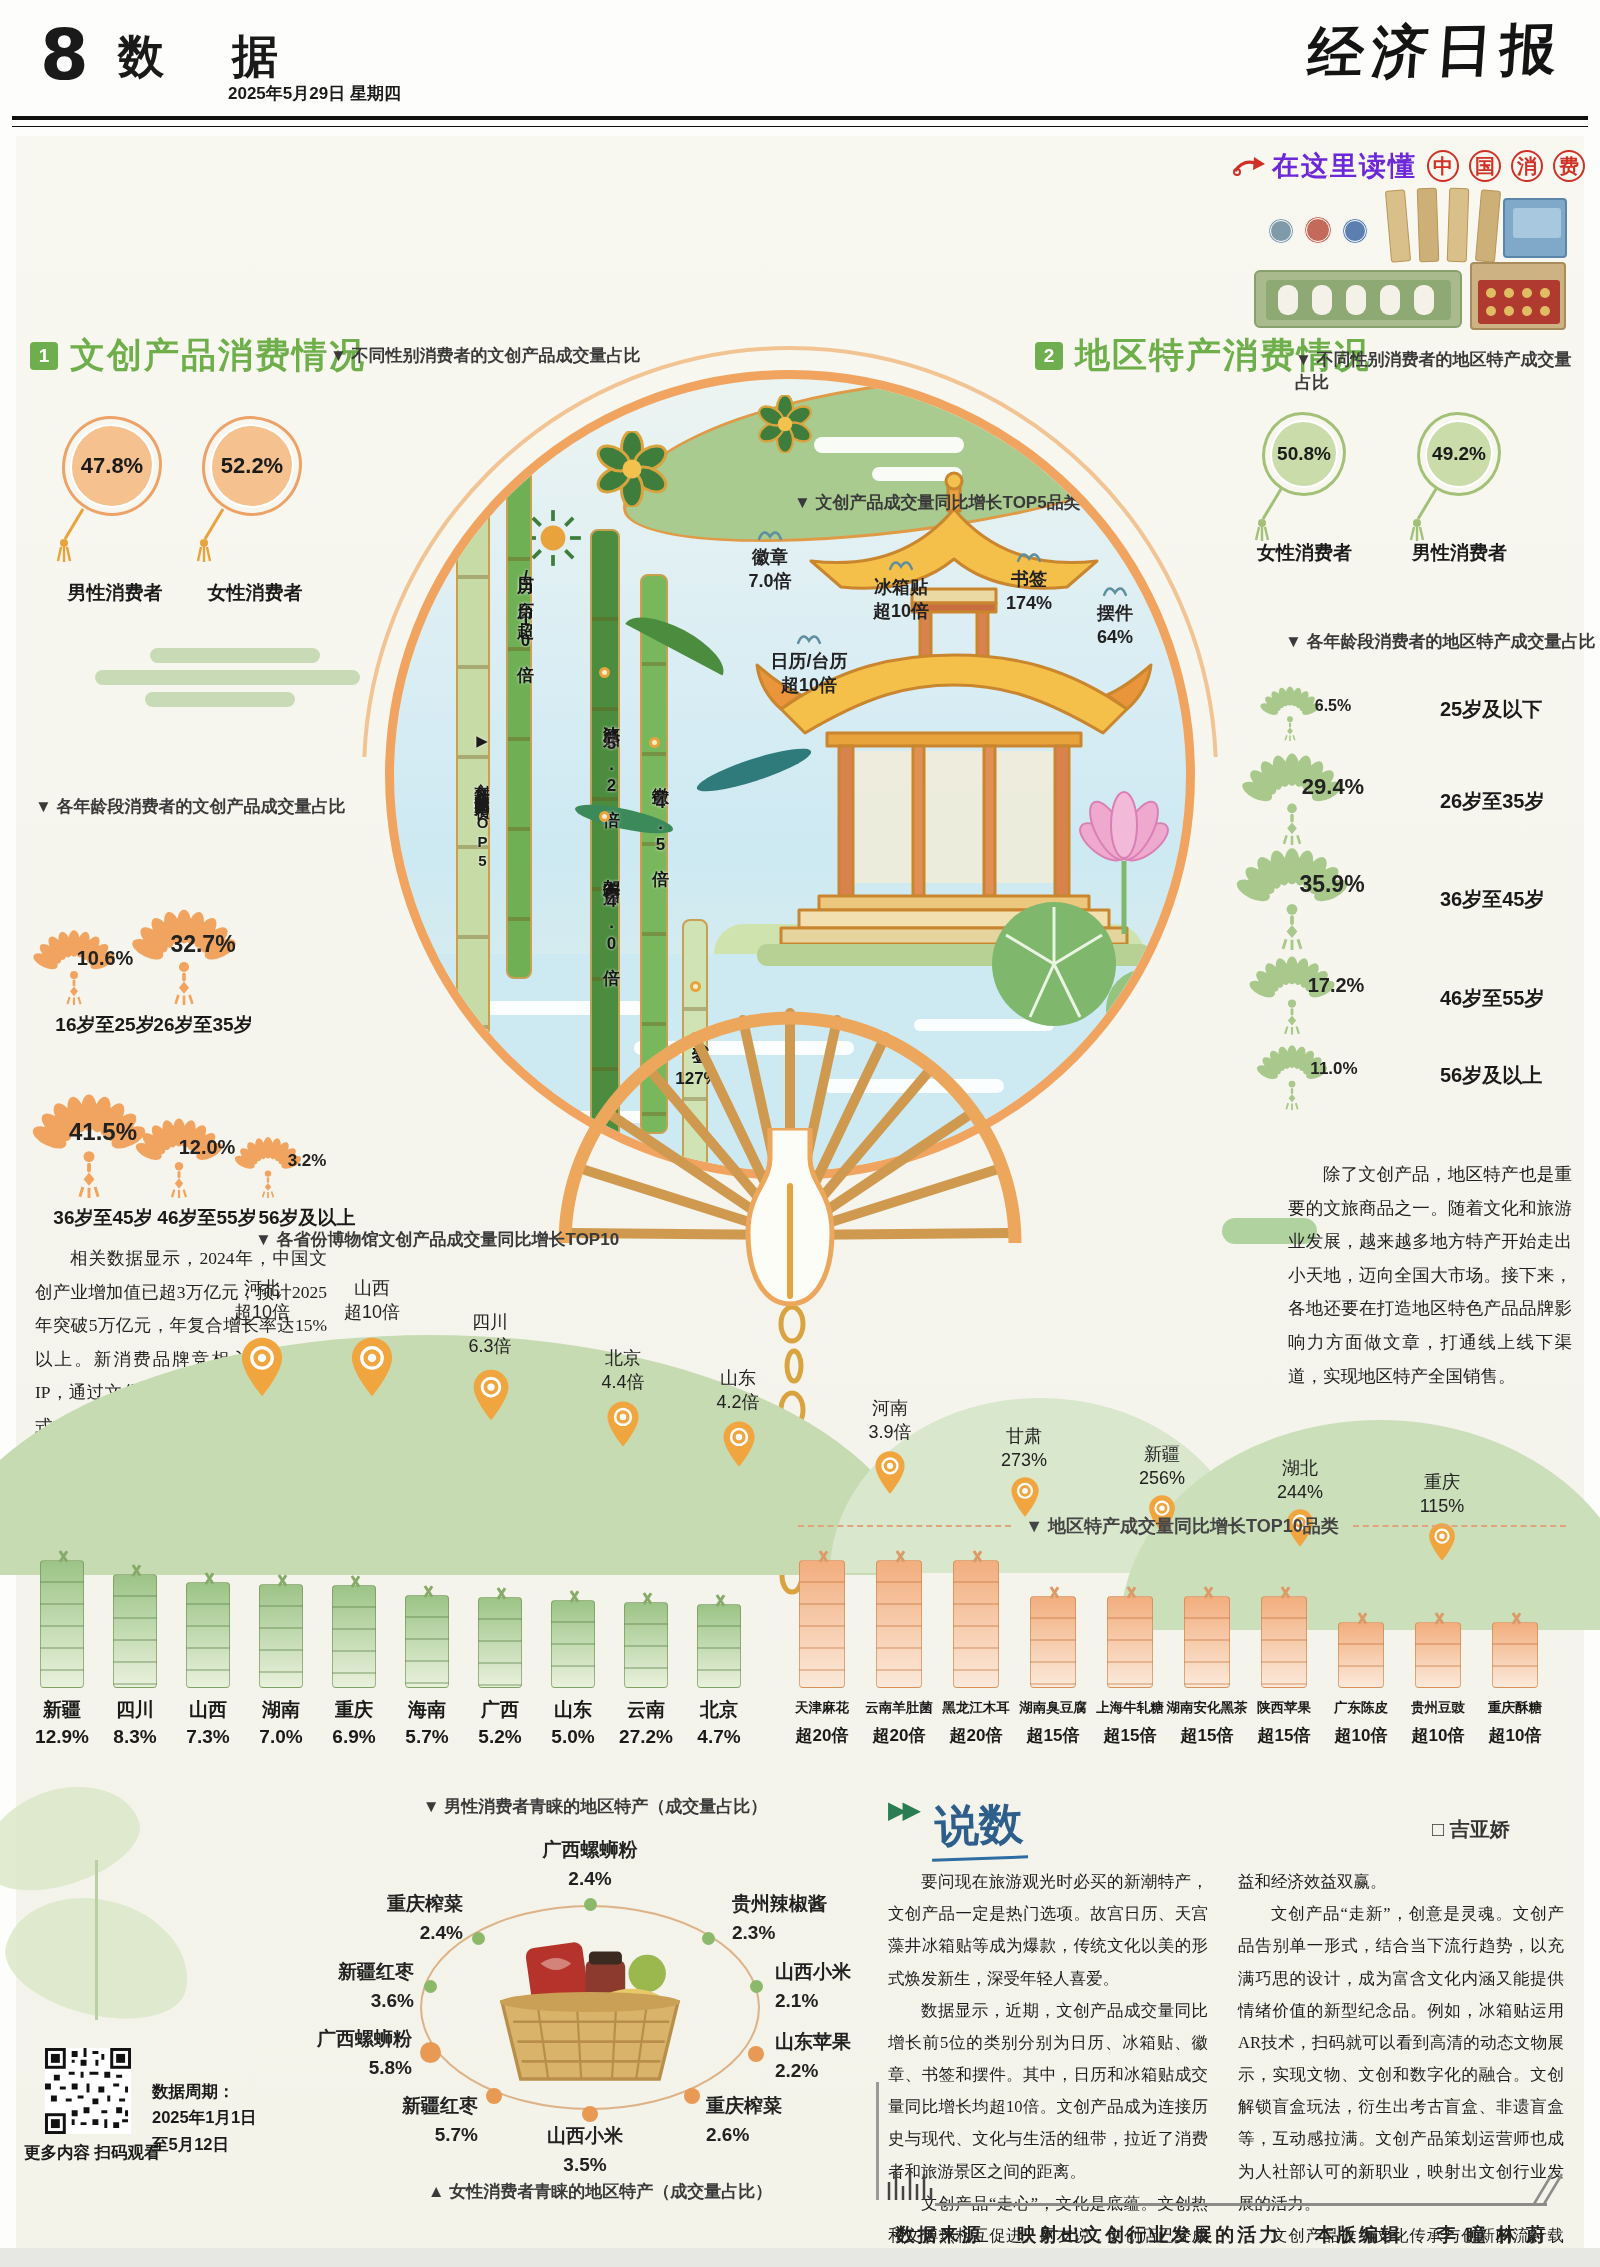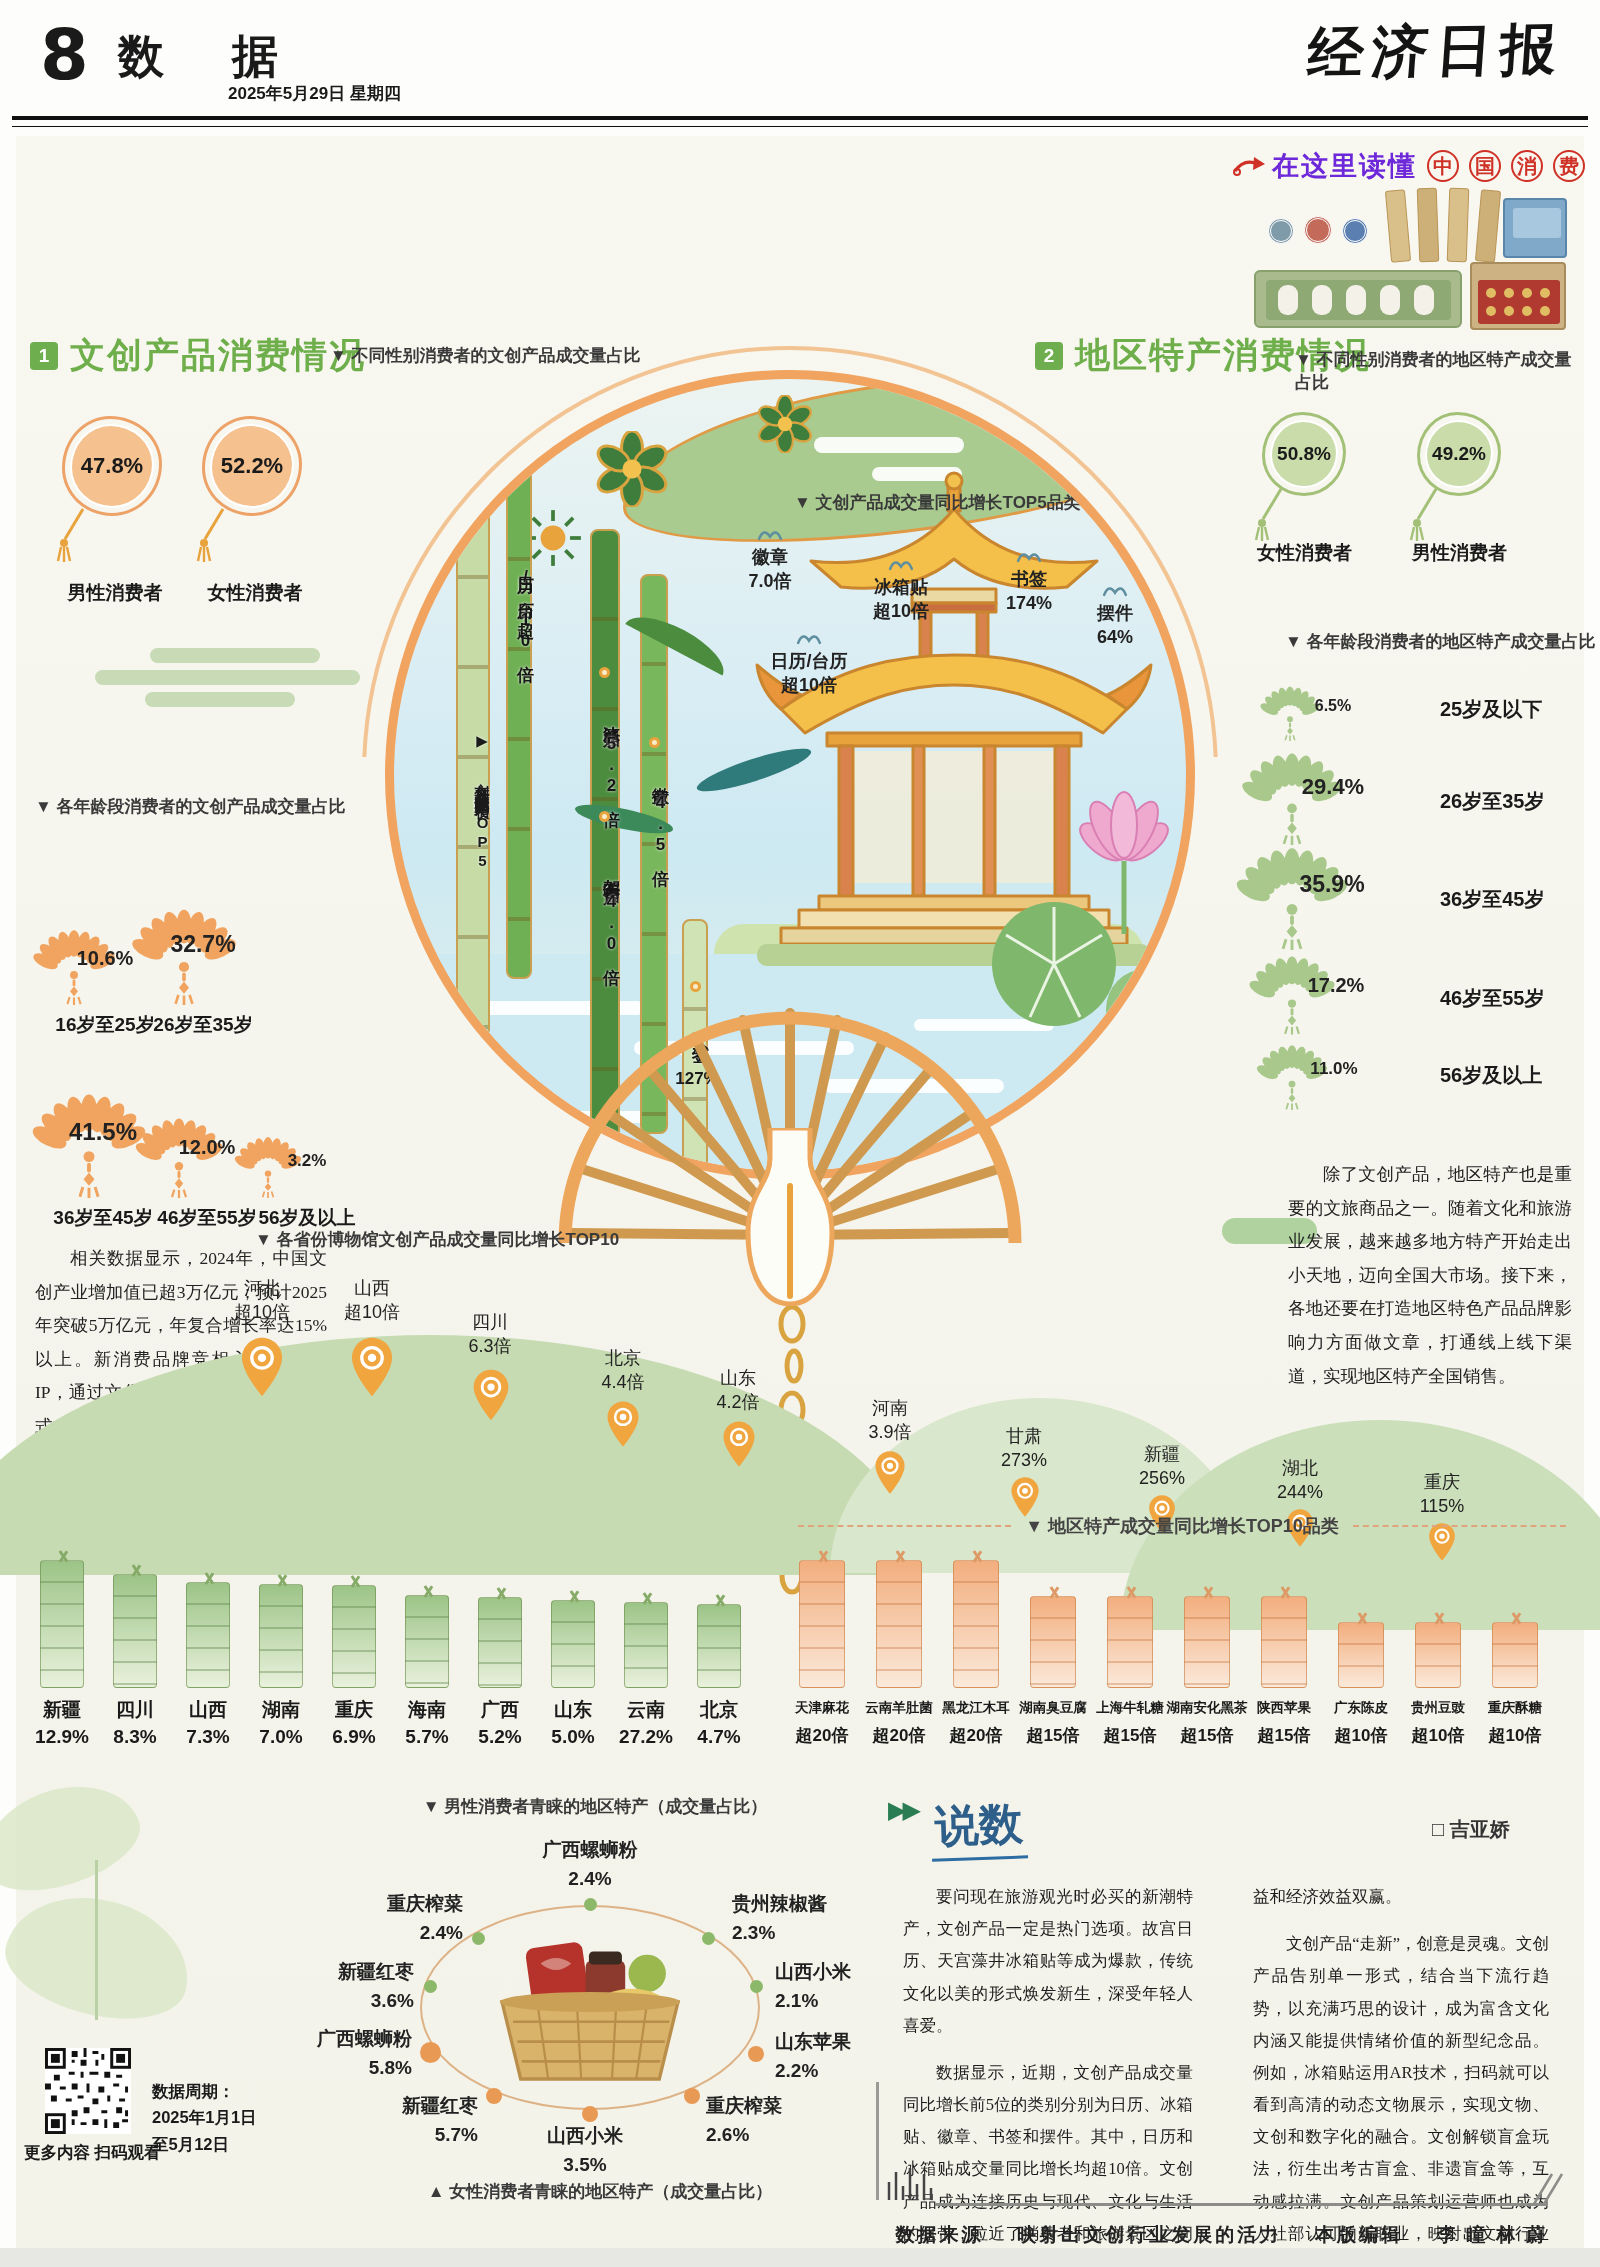--- a/index.html
+++ b/index.html
@@ -82,21 +82,21 @@
   .rdot.o{width:16px;height:16px;background:#e89a55}
   .rdot.ob{width:21px;height:21px;background:#e89a55}
   .rlab{position:absolute;font-weight:bold;font-size:19px;line-height:1.5;color:#222}
   .tr{text-align:right}.tc{text-align:center}
   
   .ss-title{font-family:"DejaVu Serif","Liberation Serif",serif;font-size:44px;font-weight:900;color:#2e5f8a;
             border-bottom:3px solid #2e6da4;transform:rotate(-2deg);display:inline-block;padding:0 4px 2px}
   .ss-arrows{font-size:24px;color:#2a7d52;font-weight:900;letter-spacing:-4px}
   .ss-author{font-size:20px;font-weight:bold;color:#333}
   .sscol{position:absolute;font-family:"Liberation Serif","DejaVu Serif",serif;font-size:16.5px;line-height:1.95;text-align:justify;color:#1c1c1c}
-  .sscol p{text-indent:2em;margin:15px}
+  .sscol p{text-indent:2em;margin:0}
   .sscol p.noind{text-indent:0}
   
   .footer{left:700px;top:2222px;width:848px;text-align:right;font-family:"Liberation Serif","DejaVu Serif",serif;
           font-size:19px;font-weight:bold;letter-spacing:3px;color:#222}
   .footer span{margin-left:26px}
   
   .hill{position:absolute;border-radius:50% 50% 0 0/100% 100% 0 0}
   .qrcap{position:absolute;font-size:16.5px;font-weight:bold}
   .period{position:absolute;font-size:16.5px;font-weight:bold;line-height:1.6}
   .leafblob{position:absolute;background:#d8e6c6;border-radius:50% 50% 50% 50%/60% 60% 40% 40%;opacity:.8}

